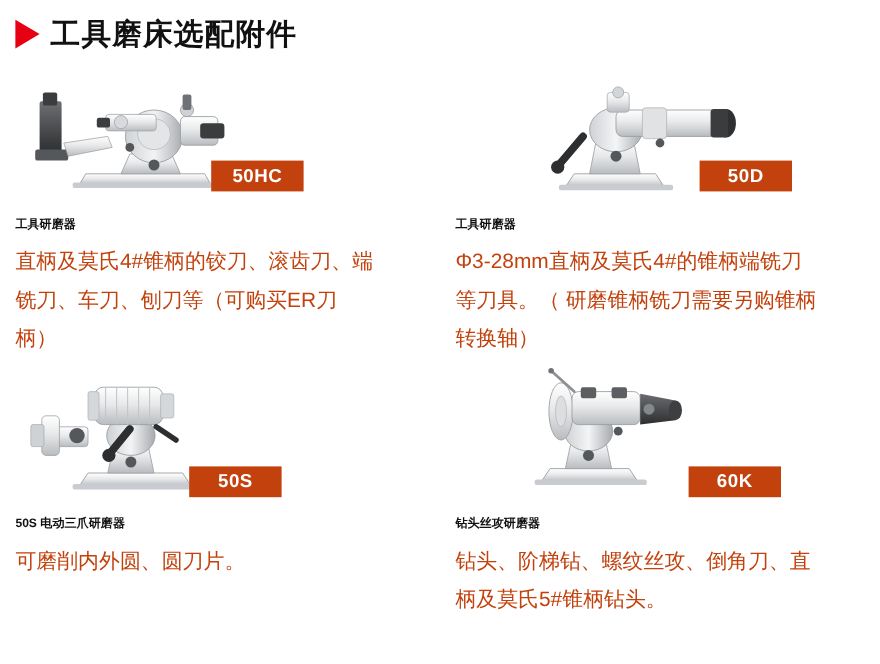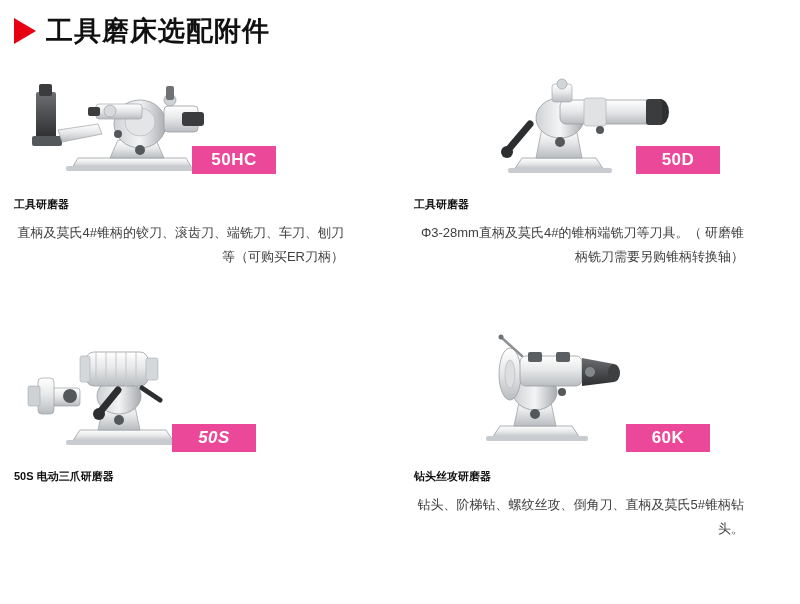--- a/index.html
+++ b/index.html
@@ -60,21 +60,21 @@
 
   .media {
     position: relative;
     height: 110px;
     margin-bottom: 6px;
   }
 
   
   .badge {
     position: absolute;
-    background: #ec4899;
+    background: #c2410c;
     color: #ffffff;
     font-weight: bold;
     font-size: 17px;
     letter-spacing: 0.5px;
     text-align: center;
     line-height: 28px;
     height: 28px;
     width: 84px;
     bottom: 8px;
   }
@@ -84,25 +84,24 @@
   .badge.b4 { left: 212px; }
 
   .item-title {
     font-size: 11px;
     font-weight: bold;
     color: #111111;
     margin: 16px 0 10px 0;
     line-height: 1.2;
   }
   .item-desc {
-    font-size: 13px;
-    color: #404040;
+    font-size: 19px;
+    color: #c2410c;
     line-height: 1.85;
     max-width: 330px;
-    text-align: right;
   }
 
   
   .machine {
     position: absolute;
     left: 0;
     top: 0;
     width: 330px;
     height: 110px;
   }
@@ -256,23 +255,24 @@
           <rect x="14" y="52" width="12" height="20" rx="2" fill="#cfd2d5" stroke="#a3a6aa" stroke-width="0.6"></rect>
           <circle cx="56" cy="62" r="7" fill="#55585b"></circle>
 
           <path d="M104 56 L86 78" stroke="#2c2e30" stroke-width="7" stroke-linecap="round"></path>
           <circle cx="85" cy="80" r="6" fill="#2c2e30"></circle>
           <path d="M128 54 L146 66" stroke="#2c2e30" stroke-width="5" stroke-linecap="round"></path>
 
           <circle cx="105" cy="86" r="5" fill="#55585b"></circle>
         </svg>
       </div>
-      <div class="badge b3" style="bottom:2px;font-style:italic;">50S</div>
+      <div class="badge b3" style="bottom:2px;">50S</div>
     </div>
     <div class="item-title">50S 电动三爪研磨器</div>
+    <div class="item-desc">可磨削内外圆、圆刀片。</div>
   </div>
 
   <div class="cell">
     <div class="media" style="height:120px;">
       <div class="machine" style="left:50px;height:120px;">
         <svg width="280" height="120" viewBox="0 0 280 120" xmlns="http://www.w3.org/2000/svg">
           <defs>
             <linearGradient id="g4" x1="0" y1="0" x2="0" y2="1">
               <stop offset="0%" stop-color="#ffffff"></stop>
               <stop offset="45%" stop-color="#e8e9ea"></stop>

